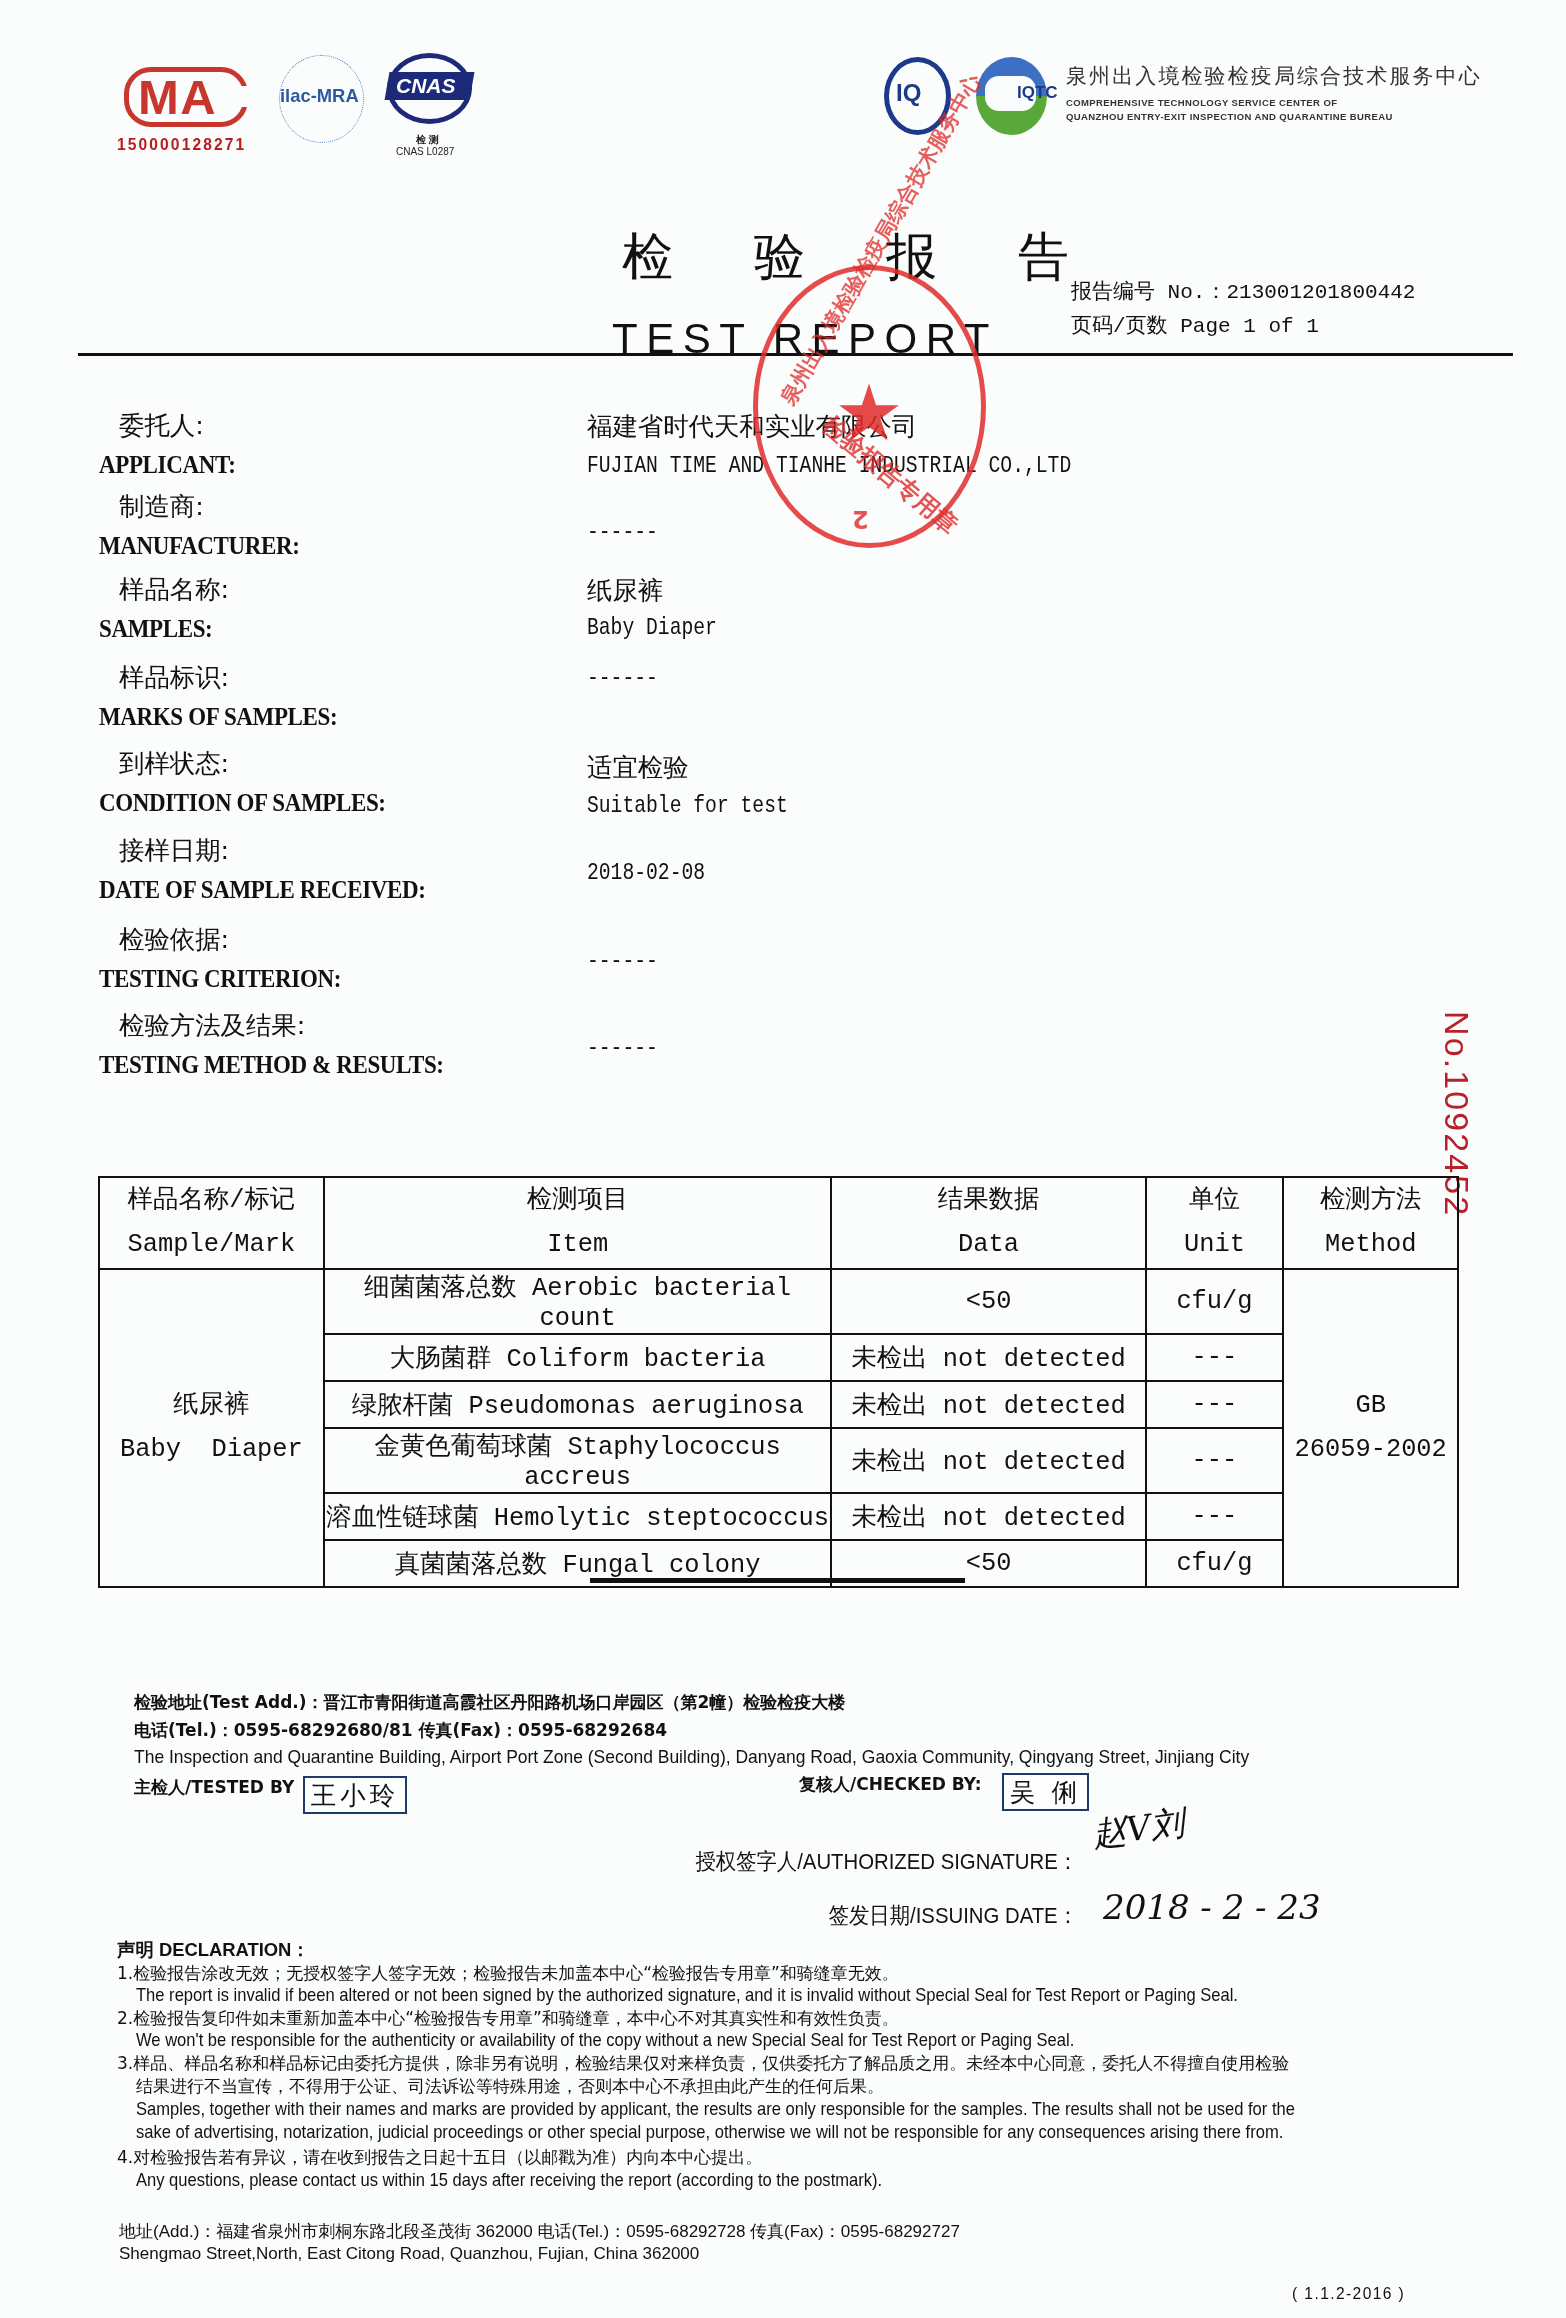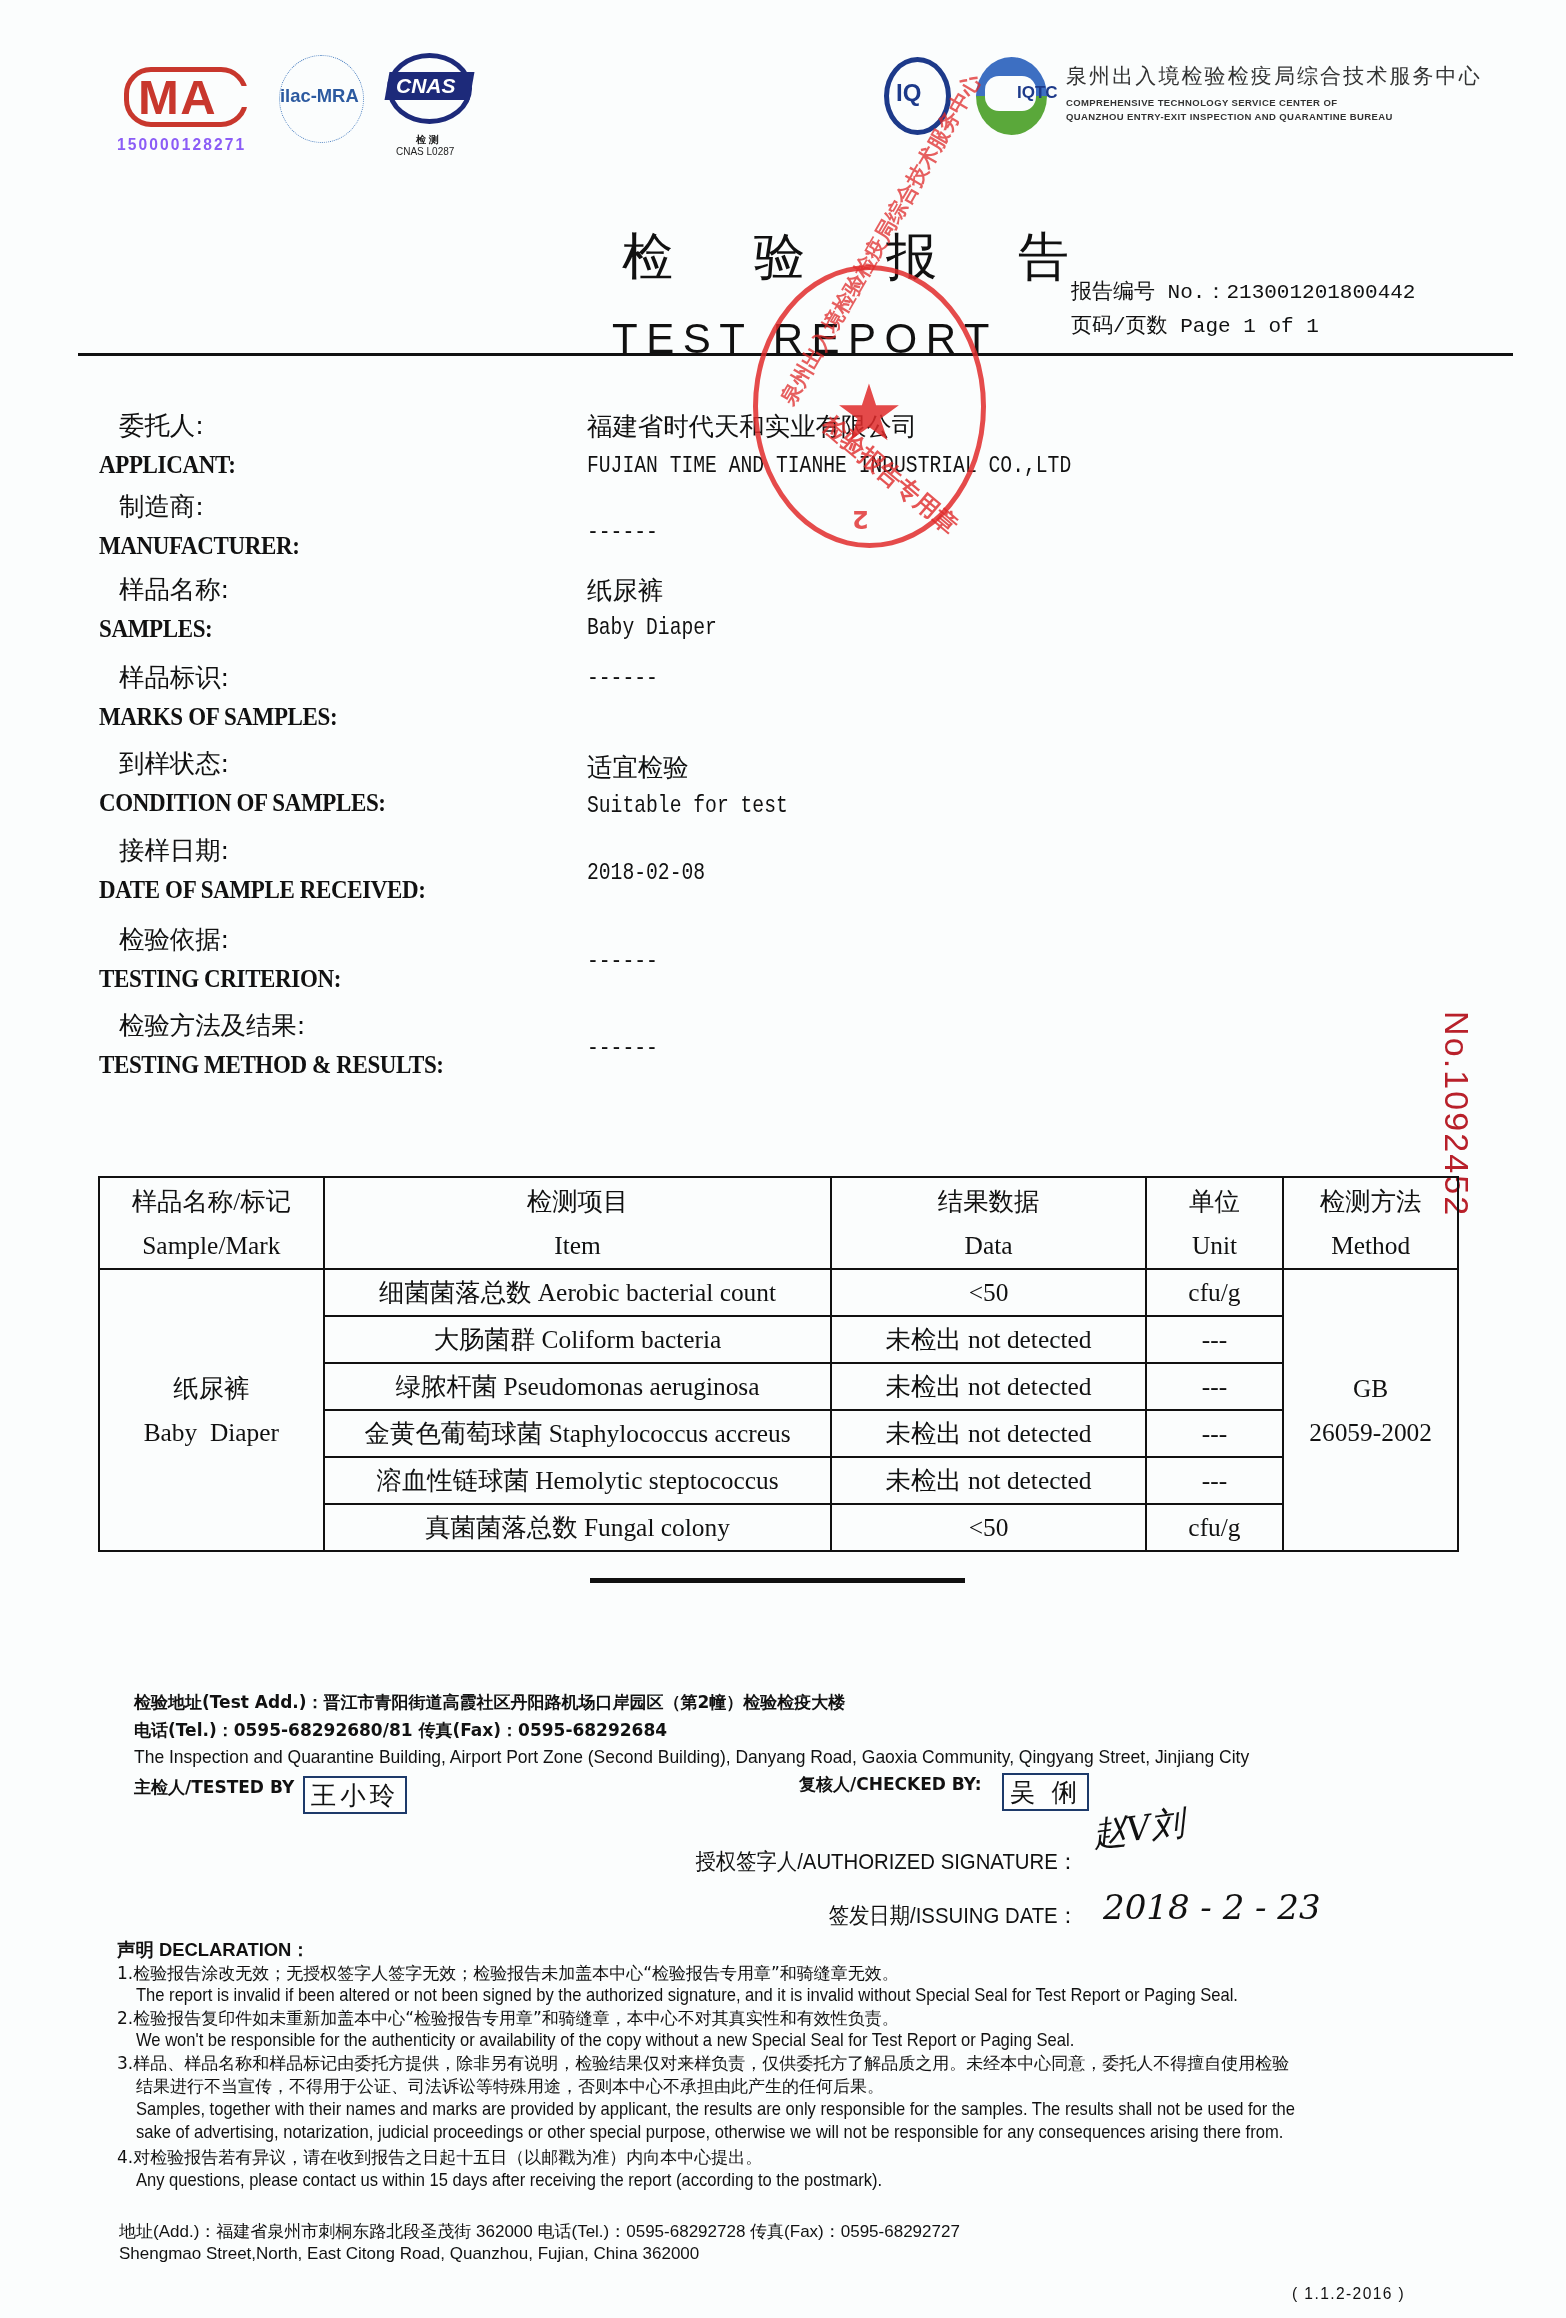--- a/index.html
+++ b/index.html
@@ -6,21 +6,21 @@
     body {
       width:1566px; height:2319px; position:relative; overflow:hidden;
       background:#fbfdfd;
       font-family:"DejaVu Serif", serif; color:#111;
     }
     .abs { position:absolute; }
     
     .cma { left:124px; top:67px; width:124px; height:60px; border:5px solid #c8372d; border-radius:27px; box-sizing:border-box; }
     .cma-gap { left:233px; top:86px; width:21px; height:21px; background:#fbfdfd; }
     .cma-text { left:138px; top:69px; font:bold 49px "Liberation Sans", sans-serif; color:#c8372d; letter-spacing:1.4px; }
-    .cma-num { left:117px; top:136px; font:bold 15.6px "Liberation Sans", sans-serif; color:#8b5cf6; letter-spacing:2.1px; }
+    .cma-num { left:117px; top:136px; font:bold 15.6px "Liberation Sans", sans-serif; color:#b91c1c; letter-spacing:2.1px; }
     .ilac { left:279px; top:55px; width:85px; height:88px; border:1.4px dotted #4a7fc0; border-radius:50%; box-sizing:border-box; }
     .ilac-text { left:280px; top:85px; font:bold 18.4px "Liberation Sans", sans-serif; color:#2c5aa0; }
     .cnas-ring { left:387px; top:53px; width:85px; height:71px; border:5.7px solid #1d2a7a; border-radius:50%; box-sizing:border-box; }
     .cnas-band { left:387px; top:72px; width:85px; height:28px; background:#1d2a7a; transform:skewX(-10deg); }
     .cnas-text { left:396px; top:74px; font:italic bold 21px "Liberation Sans", sans-serif; color:#fff; }
     .cnas-sub { left:416px; top:133px; font:bold 10px "Liberation Sans", sans-serif; color:#222; }
     .cnas-num { left:396px; top:146px; font:10px "Liberation Sans", sans-serif; color:#222; }
     .ciq { left:884px; top:57px; width:67px; height:78px; border:5px solid #1d3a8a; border-radius:50%; box-sizing:border-box; }
     .ciq-text { left:896px; top:79px; font:bold 24px "Liberation Sans", sans-serif; color:#1d3a8a; }
     .iqtc { left:976px; top:57px; width:71px; height:78px; border-radius:50%; background:linear-gradient(180deg,#3d6fc2 50%,#5aa83a 50%); }
@@ -36,21 +36,21 @@
     
     .field { position:absolute; left:99px; }
     .field .cn { font:25.4px "DejaVu Sans", sans-serif; display:block; height:42px;margin-left:20px; }
     .field .en { font:bold 25px "Liberation Serif", serif; display:block; transform:scaleX(0.92); transform-origin:left; letter-spacing:-0.4px; }
     .val { position:absolute; left:587px; font:24px "Liberation Mono", monospace; transform:scaleX(0.82); transform-origin:left; }
     .val-cn { position:absolute; left:587px; font:25.4px "DejaVu Sans", sans-serif; }
     
     .serial { left:1442px; top:1011px; font:34px "Liberation Sans", sans-serif; color:#b8202a; transform:rotate(90deg); transform-origin:left top; white-space:nowrap; letter-spacing:2.1px; margin-left:34px; }
     
     table.results { position:absolute; left:98px; top:1176px; width:1361px; border-collapse:collapse; font-family:"Liberation Serif", serif; font-size:25.4px; }
-    table.results td, table.results th { border:2.1px solid #111; text-align:center; font-weight:normal; padding:0; }
+    table.results td, table.results th { border:2.1px solid #111; text-align:center; font-weight:normal; padding:0;font-family:Liberation Mono, monospace; }
     table.results th { height:90px; line-height:44px; }
     table.results td { height:45px; }
     .hr-under { left:590px; top:1578px; width:375px; height:5px; background:#111; }
     
     .stamp { left:753px; top:265px; width:233px; height:283px; border:5.7px solid #e02b2b; border-radius:50%; box-sizing:border-box; opacity:0.85; }
     .stamp-star { left:834px; top:368px; font:78px "DejaVu Sans", sans-serif; color:#e02b2b; opacity:0.85; }
     .stamp-text { left:774px; top:396px; font:bold 21px "DejaVu Sans", sans-serif; color:#e02b2b; opacity:0.75; transform:rotate(-60deg); transform-origin:left top; white-space:nowrap;}
     .stamp-bottom { left:806px; top:459px; font:bold 24px "DejaVu Sans", sans-serif; color:#e02b2b; opacity:0.8; transform:rotate(40deg); white-space:nowrap;}
     .stamp-num { left:852px; top:505px; font:bold 24px "DejaVu Sans", sans-serif; color:#e02b2b; opacity:0.8; transform:rotate(180deg);}
     

